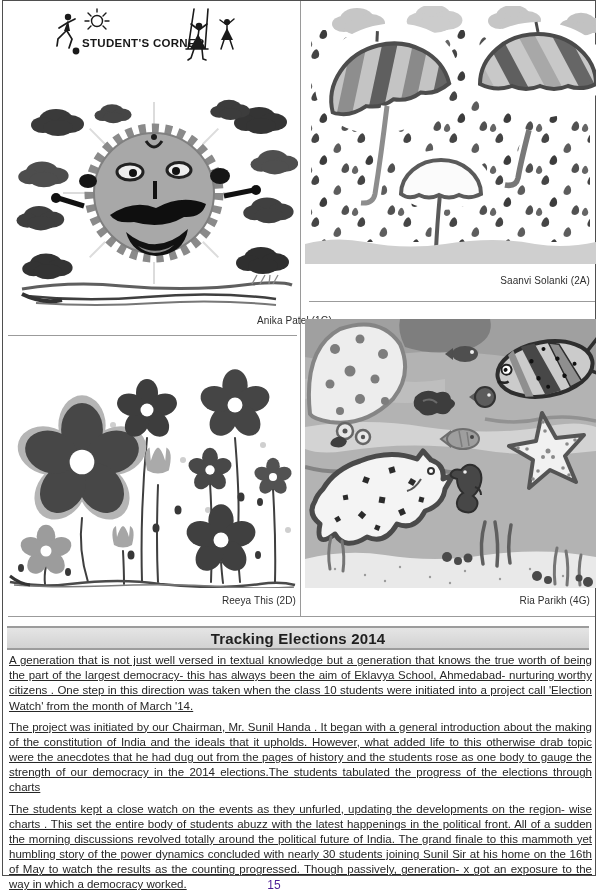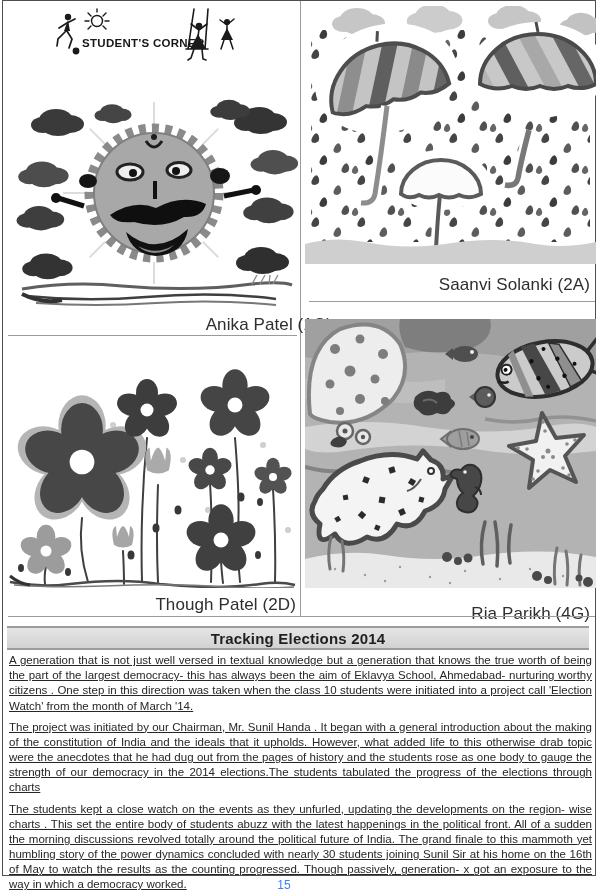--- a/index.html
+++ b/index.html
@@ -4,31 +4,31 @@
 <style>
   html,body{margin:0;padding:0;}
   body{
     width:603px;height:893px;position:relative;background:#ffffff;
     font-family:"Liberation Sans", sans-serif;overflow:hidden;color:#262626;
   }
   .abs{position:absolute;}
   .page-frame{left:2px;top:0px;width:594px;height:876px;border:1px solid #4f4f4f;box-sizing:border-box;}
   .v-divider{left:300px;top:1px;width:1px;height:615px;background:#9a9a9a;}
   .h-rule{height:1px;background:#9b9b9b;}
-  .cap{font-size:17px;color:#2e2e2e;text-align:right;letter-spacing:.1px;}
+  .cap{font-size:10px;color:#2e2e2e;text-align:right;letter-spacing:.1px;}
   .title-bar{
     left:7px;top:626px;width:582px;height:24px;box-sizing:border-box;
     border-top:2px solid #9c9c9c;border-bottom:2px solid #9c9c9c;
     background:linear-gradient(#e5e5e5,#d2d2d2);
     display:flex;align-items:center;justify-content:center;
   }
   .title-bar span{font-size:15px;font-weight:bold;color:#1f1f1f;letter-spacing:.2px;}
   .article{left:9px;top:653px;width:583px;}
   .article p{margin:0 0 6px 0;text-align:justify;font-size:11.5px;line-height:1.32;color:#262626;text-decoration:underline;}
-  .page-num{left:0;top:878px;width:548px;text-align:center;font-size:12px;color:#3b82f6;padding-left:10px;}
+  .page-num{left:0;top:878px;width:548px;text-align:center;font-size:12px;color:#4c1d95;}
   svg{display:block;}
 </style>
 </head>
 <body>
 
 <div class="abs page-frame"></div>
 
 <div class="abs v-divider"></div>
 
 <div class="abs" style="left:55px;top:8px;width:185px;height:58px;">
@@ -209,21 +209,21 @@
   <use href="#flowerG" transform="translate(213,190) scale(1.15)" fill="#404040"></use>
   <use href="#flowerG" transform="translate(38,201) scale(.85)" fill="#9c9c9c"></use>
   <use href="#tulipG" transform="translate(150,118) scale(1.2)" fill="#aaaaaa"></use>
   <use href="#tulipG" transform="translate(115,193)" fill="#a6a6a6"></use>
 
   <path d="M2 232 q30 6 60 2 q50 -6 90 0 q60 6 100 0 q20 -3 35 1" stroke="#4a4a4a" stroke-width="2.5" fill="none"></path>
   <path d="M6 235 q40 3 90 1 q70 -3 120 1 q40 2 70 0" stroke="#7a7a7a" stroke-width="1.5" fill="none"></path>
   <path d="M2 226 q10 8 20 9" stroke="#333" stroke-width="3" fill="none"></path>
 </svg>
 </div>
-<div class="abs cap" style="left:2px;top:595px;width:294px;">Though Patel (2D)</div>
+<div class="abs cap" style="left:2px;top:595px;width:294px;">Reeya This (2D)</div>
 
 <div class="abs" style="left:305px;top:6px;width:291px;height:258px;">
 <svg viewBox="0 0 291 258" width="291" height="258">
   <defs>
     <pattern id="dropsP" width="46" height="42" patternUnits="userSpaceOnUse">
       <path d="M8 4 Q12 -2 14 5 Q15 10 10 11 Q4 11 8 4 Z" fill="#454545"></path>
       <path d="M30 14 Q34 8 36 15 Q37 20 32 21 Q26 21 30 14 Z" fill="#5d5d5d"></path>
       <path d="M16 26 Q20 20 22 27 Q23 32 18 33 Q12 33 16 26 Z" fill="#3c3c3c"></path>
       <path d="M38 34 Q42 28 44 35 Q45 40 40 41 Q34 41 38 34 Z" fill="#515151"></path>
       <path d="M2 36 Q5 31 7 37 Q8 41 4 42 Q-1 41 2 36 Z" fill="#666666"></path>
@@ -428,21 +428,21 @@
     <circle cx="142" cy="238" r="5"></circle>
         <circle cx="153" cy="242" r="4"></circle>
         <circle cx="163" cy="239" r="4.5"></circle>
     <circle cx="232" cy="257" r="5"></circle>
         <circle cx="243" cy="261" r="4"></circle>
         <circle cx="283" cy="263" r="5"></circle>
     <circle cx="274" cy="259" r="3.5"></circle>
   </g>
 </svg>
 </div>
-<div class="abs cap" style="left:305px;top:595px;width:285px;margin-top:9px;">Ria Parikh (4G)</div>
+<div class="abs cap" style="left:305px;top:595px;width:285px;">Ria Parikh (4G)</div>
 
 <div class="abs h-rule" style="left:8px;top:616px;width:587px;"></div>
 
 <div class="abs title-bar">
   <span>Tracking Elections 2014</span>
 </div>
 
 <div class="abs article">
   <p>A generation that is not just well versed in textual knowledge but a generation that knows the true worth of being the part of the largest democracy- this has always been the aim of Eklavya School, Ahmedabad- nurturing worthy citizens . One  step in this direction was taken when the class 10 students were initiated into a project call 'Election Watch' from the month of March '14.</p>
   <p>The project was initiated by our Chairman, Mr. Sunil Handa . It began with a  general introduction about the making of the constitution of India and the ideals that it upholds. However, what added life to this otherwise drab topic were the anecdotes that he had dug out from the pages of history and the students rose as one body to gauge the strength of our democracy in the 2014 elections.The students tabulated the progress of the elections through charts</p>

